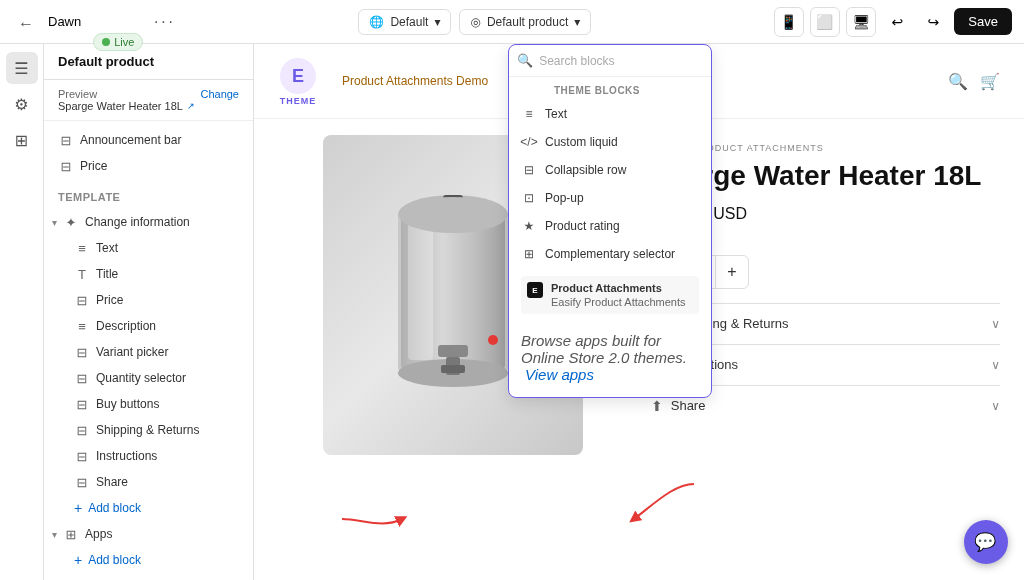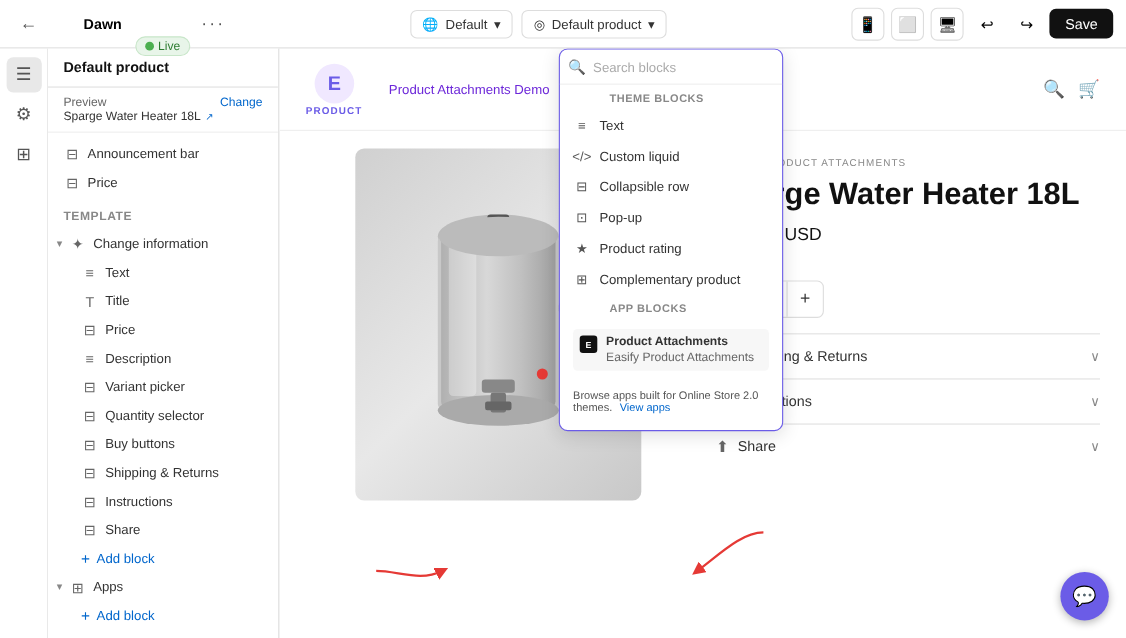--- a/index.html
+++ b/index.html
@@ -56,21 +56,21 @@
     
     .canvas-area { flex: 1; position: relative; overflow: hidden; background: #e8e8e8; }
 
     
     .store-preview { position: absolute; top: 0; left: 0; right: 0; bottom: 0; background: #fff; overflow: hidden; }
     .store-nav { background: #fff; border-bottom: 1px solid #eee; padding: 12px 24px; display: flex; align-items: center; gap: 24px; }
     .store-logo { display: flex; flex-direction: column; align-items: center; }
     .store-logo-icon { width: 40px; height: 40px; }
     .store-logo-text { font-size: 9px; font-weight: 700; color: #6B5CE7; letter-spacing: 1px; }
     .store-nav-links { display: flex; gap: 20px; flex: 1; }
-    .store-nav-link { font-size: 12px; color: #6d28d9; cursor: pointer; }
+    .store-nav-link { font-size: 12px; color: #a16207; cursor: pointer; }
     .store-nav-icons { display: flex; gap: 12px; margin-left: auto; }
     .store-nav-icon { font-size: 16px; color: #333; cursor: pointer; }
 
     .store-content { display: flex; padding: 16px 24px; gap: 24px; height: calc(100% - 65px); overflow-y: auto; }
     .store-product-image { flex: 1; min-height: 300px; display: flex; align-items: flex-start; justify-content: center; }
     .product-image-container { width: 260px; height: 320px; position: relative; }
     .product-image-bg { width: 100%; height: 100%; background: linear-gradient(135deg, #d0d0d0 0%, #e8e8e8 50%, #c8c8c8 100%); border-radius: 8px; display: flex; align-items: center; justify-content: center; overflow: hidden; }
 
     
     .store-product-info { flex: 1; padding-top: 8px; }
@@ -97,33 +97,33 @@
     .dropdown-search-input::placeholder { color: #aaa; }
     .dropdown-section-label { padding: 8px 29px 4px; font-size: 10px; font-weight: 700; color: #888; text-transform: uppercase; letter-spacing: 0.5px; margin-left: 16px; }
     .dropdown-item { display: flex; align-items: center; gap: 8px; padding: 6px 12px; cursor: pointer; font-size: 12px; color: #333; }
     .dropdown-item-icon { width: 16px; height: 16px; display: flex; align-items: center; justify-content: center; font-size: 12px; color: #555; flex-shrink: 0; }
     .dropdown-item-easify { width: 16px; height: 16px; background: #111; border-radius: 3px; display: flex; align-items: center; justify-content: center; color: #fff; font-size: 8px; font-weight: 700; flex-shrink: 0; }
     .dropdown-app-block { padding: 8px 12px; }
     .dropdown-app-item { display: flex; align-items: flex-start; gap: 8px; padding: 6px; border-radius: 4px; background: #f7f7f7; margin-bottom: 4px; }
     .dropdown-app-info { font-size: 11px; }
     .dropdown-app-name { font-weight: 600; color: #333; margin-bottom: 2px; }
     .dropdown-app-sub { color: #666; }
-    .dropdown-footer { padding: 6px 12px; font-size: 10px; color: #555; }
+    .dropdown-footer { padding: 6px 12px; font-size: 15px; color: #555; font-style: italic; }
     .dropdown-footer a { color: #0066cc; text-decoration: none; }
 
     svg.arrow { overflow: visible; }
   </style>
 </head>
 <body>
 
 <div class="topbar">
   <div class="topbar-left">
     <button class="topbar-back">←</button>
     <div class="topbar-store">
-      <span style="font-size:13px;font-weight:700;margin-right:6px;margin-left:28px;">Dawn</span>
+      <span style="font-size:13px;font-weight:400;margin-right:6px;">Dawn</span>
       <span style="display:flex;align-items:center;gap:4px;background:#e8f5e9;border:1px solid #c8e6c9;border-radius:12px;padding:2px 8px;margin-top:40px;">
         <span class="topbar-store-dot"></span>
         <span style="font-size:11px;color:#2e7d32;font-weight:500;">Live</span>
       </span>
       <button class="topbar-more" style="margin-left:4px;">···</button>
     </div>
   </div>
   <div class="topbar-center">
     <button class="topbar-theme-btn">
       <span>🌐</span>
@@ -262,21 +262,21 @@
 
   <div class="canvas-area">
     <div class="store-preview">
 
       <div class="store-nav">
         <div class="store-logo">
           <svg class="store-logo-icon" viewBox="0 0 40 40">
             <circle cx="20" cy="20" r="18" fill="#f0e8ff"></circle>
             <text x="20" y="26" text-anchor="middle" font-size="18" font-weight="bold" fill="#6B5CE7">E</text>
           </svg>
-          <span class="store-logo-text">PRODUCT</span>
+          <span class="store-logo-text">THEME</span>
         </div>
         <div class="store-nav-links">
           <span class="store-nav-link">Product Attachments Demo</span>
           <span class="store-nav-link">Free Download</span>
           <span class="store-nav-link">Support</span>
         </div>
         <div class="store-nav-icons">
           <span class="store-nav-icon">🔍</span>
           <span class="store-nav-icon">🛒</span>
         </div>
@@ -383,24 +383,23 @@
       <div class="dropdown-item">
         <span class="dropdown-item-icon">⊡</span>
         <span>Pop-up</span>
       </div>
       <div class="dropdown-item">
         <span class="dropdown-item-icon">★</span>
         <span>Product rating</span>
       </div>
       <div class="dropdown-item">
         <span class="dropdown-item-icon">⊞</span>
-        <span>Complementary product</span>
-      </div>
-
-      <div class="dropdown-section-label">APP BLOCKS</div>
+        <span>Complementary selector</span>
+      </div>
+
 
       <div class="dropdown-app-block">
         <div class="dropdown-app-item highlighted">
           <div class="dropdown-item-easify">E</div>
           <div class="dropdown-app-info">
             <div class="dropdown-app-name">Product Attachments</div>
             <div class="dropdown-app-sub">Easify Product Attachments</div>
           </div>
         </div>
       </div>

